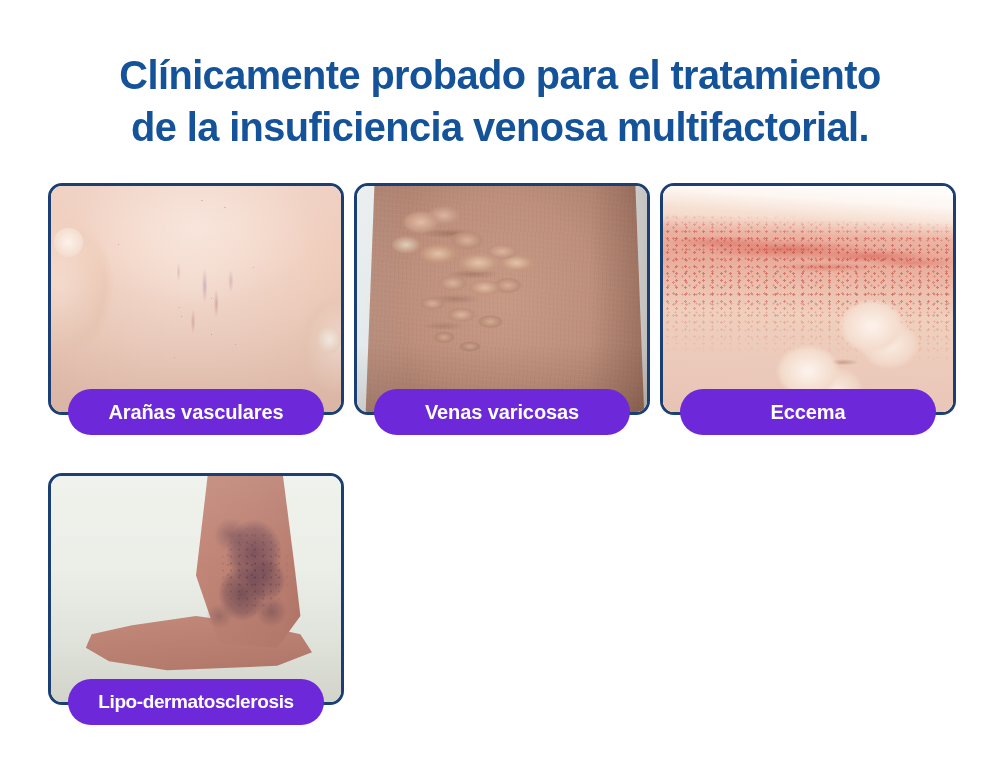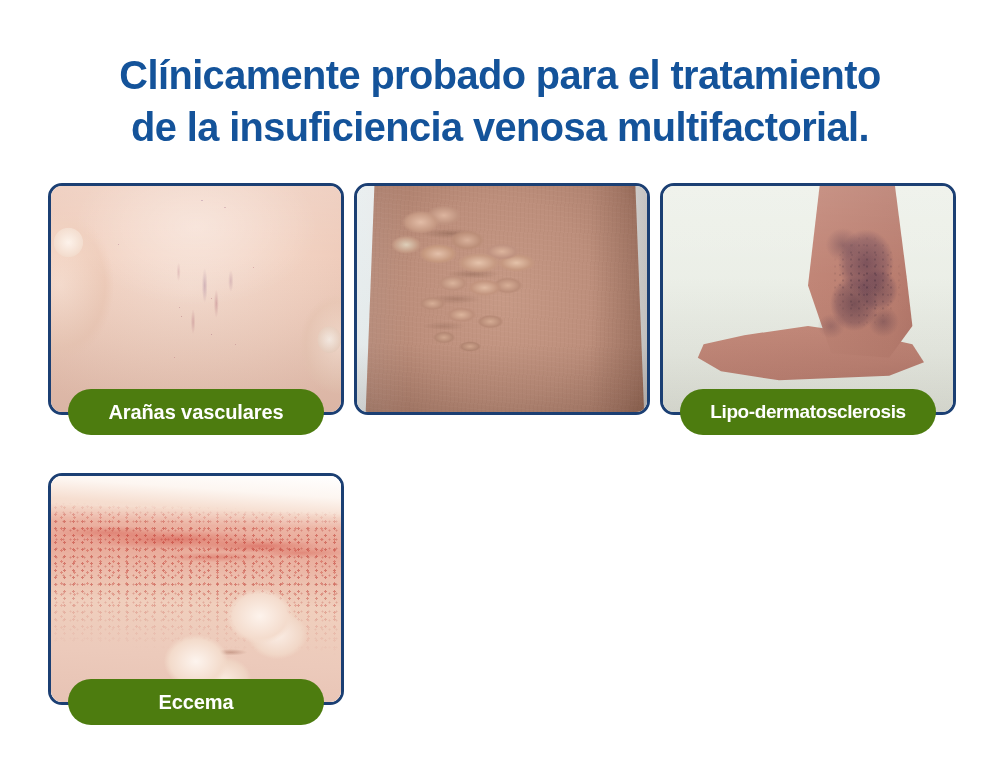--- a/index.html
+++ b/index.html
@@ -70,21 +70,21 @@
 
   
   .pill {
     position: absolute;
     left: 50%;
     bottom: -23px;
     transform: translateX(-50%);
     width: 256px;
     height: 46px;
     border-radius: 23px;
-    background: #4d7c0f;
+    background: #6d28d9;
     color: #ffffff;
     font-weight: bold;
     font-size: 20px;
     line-height: 46px;
     text-align: center;
     white-space: nowrap;
     letter-spacing: -0.1px;
     z-index: 5;
   }
   .pill.tight { font-size: 19px; letter-spacing: -0.4px; }
@@ -424,41 +424,42 @@
     </div>
 
     <div class="card">
       <div class="photo">
         <div class="layer p2-bg"></div>
         <div class="layer p2-leg"></div>
         <div class="layer p2-texture"></div>
         <div class="layer p2-bulges"></div>
         <div class="layer p2-shade"></div>
       </div>
+      <div class="pill">Venas varicosas</div>
     </div>
 
+
+    <div class="card">
+      <div class="photo">
+        <div class="layer p4-bg"></div>
+        <div class="layer p4-skin"></div>
+        <div class="layer p4-rash"></div>
+        <div class="layer p4-speckle"></div>
+        <div class="layer p4-fingers"></div>
+      </div>
+      <div class="pill">Eccema</div>
+    </div>
 
     <div class="card">
       <div class="photo">
         <div class="layer p5-bg"></div>
         <div class="layer p5-foot"></div>
         <div class="layer p5-leg"></div>
         <div class="layer p5-stain"></div>
         <div class="layer p5-flecks"></div>
         <div class="layer p5-shade"></div>
       </div>
       <div class="pill tight">Lipo-dermatosclerosis</div>
     </div>
 
-    <div class="card">
-      <div class="photo">
-        <div class="layer p4-bg"></div>
-        <div class="layer p4-skin"></div>
-        <div class="layer p4-rash"></div>
-        <div class="layer p4-speckle"></div>
-        <div class="layer p4-fingers"></div>
-      </div>
-      <div class="pill">Eccema</div>
-    </div>
-
 
   </div>
 </div>
 
 </body></html>

